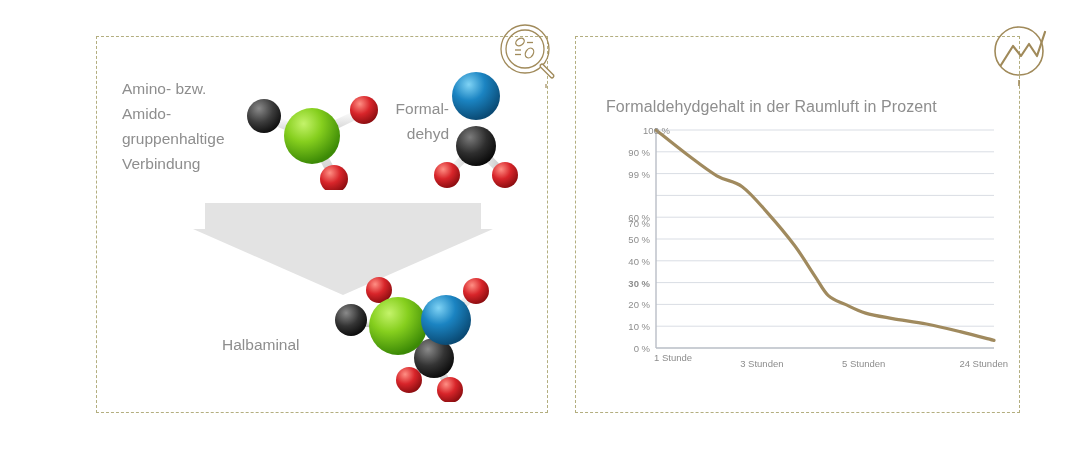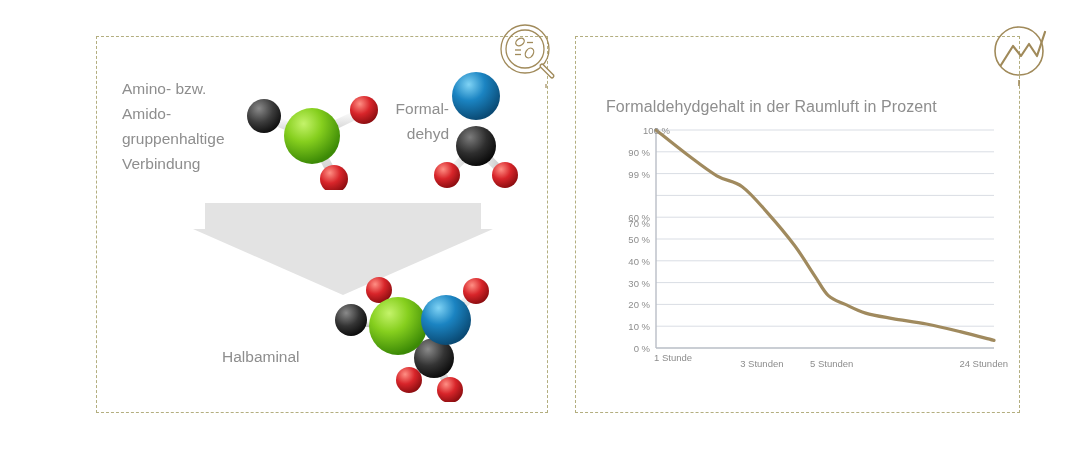--- a/index.html
+++ b/index.html
@@ -53,21 +53,21 @@
     width: 70px;
     font-size: 15.5px;
     line-height: 1.62;
     color: #8e8e8e;
     white-space: pre-line;
     text-align: right;
   }
   #product-label {
     position: absolute;
     left: 222px;
-    top: 348px;
+    top: 336px;
     font-size: 15.5px;
     color: #8e8e8e;
   }
 
   
   #reaction-arrow {
     position: absolute;
     left: 193px;
     top: 203px;
     width: 300px;
@@ -292,21 +292,21 @@
       <line x1="56" x2="394" y1="228" y2="228" stroke="#b9bec6" stroke-width="1.4"></line>
       <path d="M56.00,10.00 C61.07,14.00 76.28,26.35 86.42,33.98 C96.56,41.61 107.55,50.33 116.84,55.78 C126.14,61.23 133.74,60.50 142.19,66.68 C150.64,72.86 158.81,83.03 167.54,92.84 C176.27,102.65 186.69,115.00 194.58,125.54 C202.47,136.08 209.23,147.70 214.86,156.06 C220.49,164.42 223.31,170.96 228.38,175.68 C233.45,180.40 239.08,181.49 245.28,184.40 C251.48,187.31 257.67,190.76 265.56,193.12 C273.45,195.48 282.46,196.75 292.60,198.57 C302.74,200.39 315.13,201.84 326.40,204.02 C337.67,206.20 348.93,208.93 360.20,211.65 C371.47,214.38 388.37,218.92 394.00,220.37" fill="none" stroke="#a08a5e" stroke-width="3.2" stroke-linecap="round" stroke-linejoin="round"></path>
     </svg>
 <div class="y-tick" style="top: 10px; right: 330px;">100 %</div>
     <div class="y-tick" style="top: 31.8px; right: 350px;">90 %</div>
     <div class="y-tick" style="top: 53.6px; right: 350px;">99 %</div>
     <div class="y-tick" style="top: 75.4px; right: 350px; margin-top: 28px;">70 %</div>
     <div class="y-tick" style="top: 97.2px; right: 350px;">60 %</div>
     <div class="y-tick" style="top: 119px; right: 350px;">50 %</div>
     <div class="y-tick" style="top: 140.8px; right: 350px;">40 %</div>
-    <div class="y-tick" style="top: 162.6px; right: 350px;">30 %</div>
+    <div class="y-tick" style="top: 162.6px; right: 350px; font-weight: bold;">30 %</div>
     <div class="y-tick" style="top: 184.4px; right: 350px;">20 %</div>
     <div class="y-tick" style="top: 206.2px; right: 350px;">10 %</div>
     <div class="y-tick" style="top: 228px; right: 350px;">0 %</div>
     <div class="x-tick" style="left: 54px; top: 232px;">1 Stunde</div>
     <div class="x-tick" style="left: 140.19px; top: 238px;">3 Stunden</div>
-    <div class="x-tick" style="left: 210px; top: 238px;">5 Stunden</div>
+    <div class="x-tick" style="left: 242px; top: 238px;">5 Stunden</div>
     <div class="x-tick" style="top: 238px; right: -8px;">24 Stunden</div>
   </div>
 
 </body></html>

